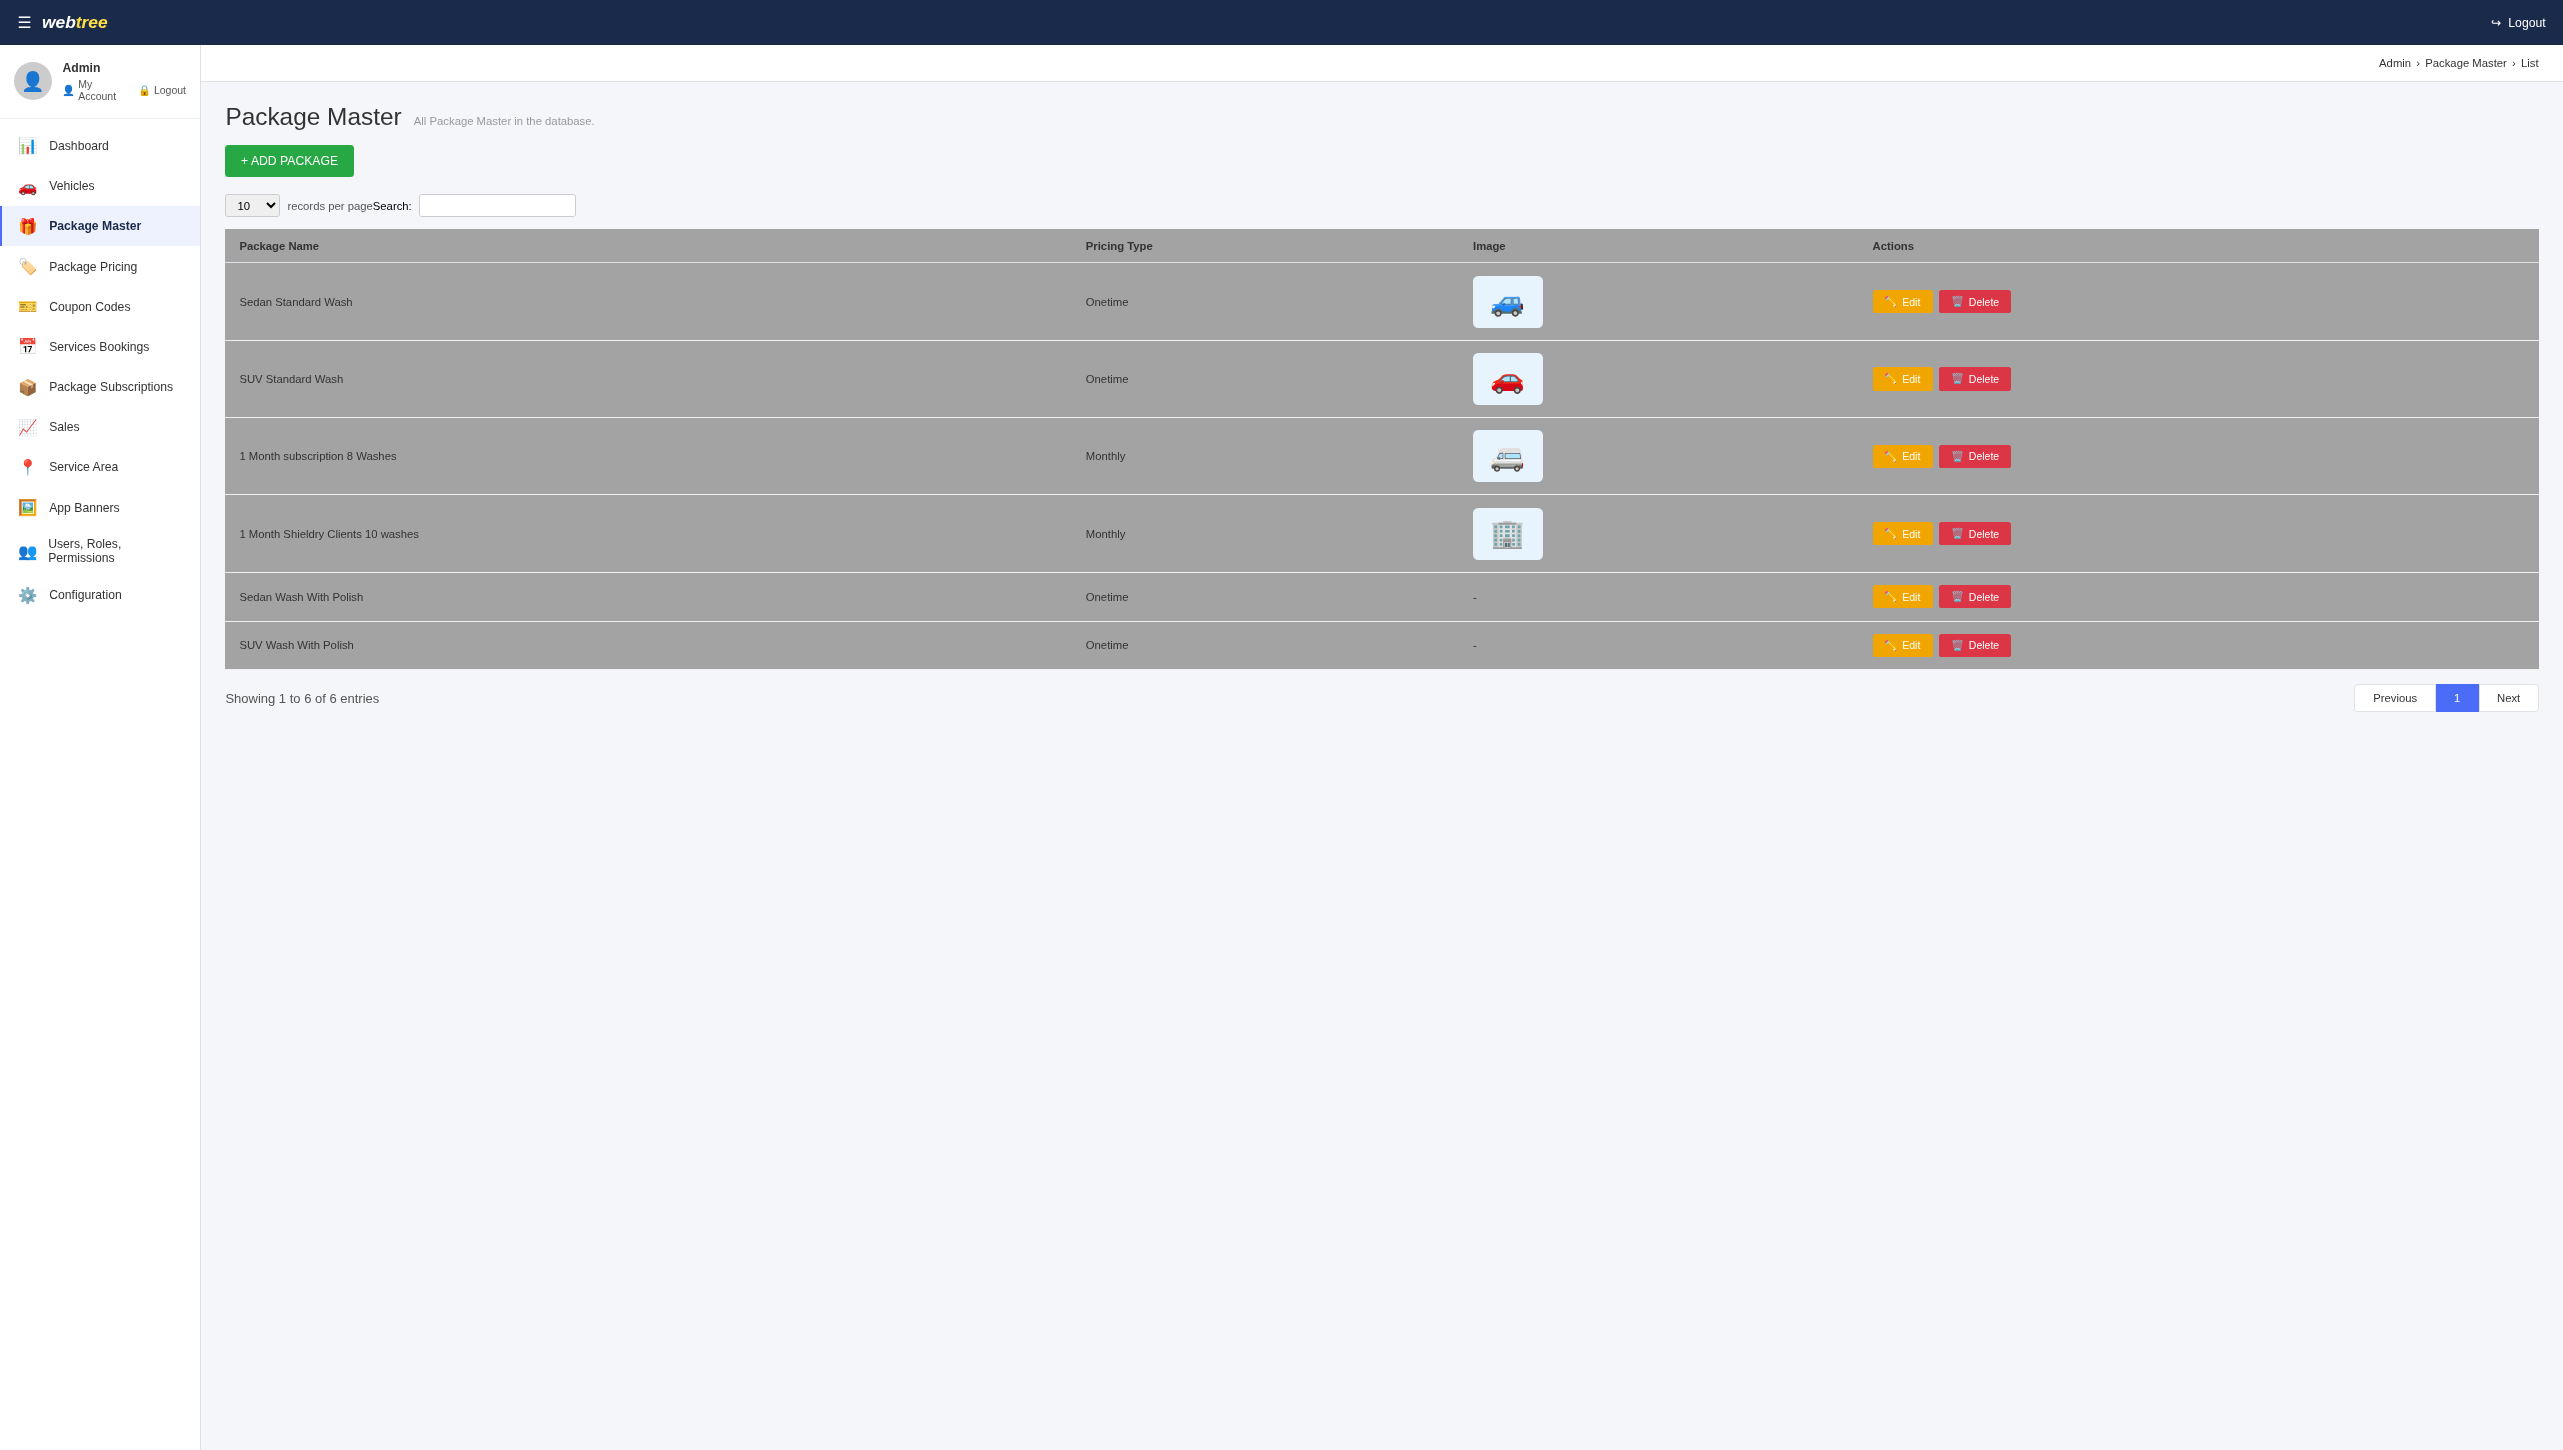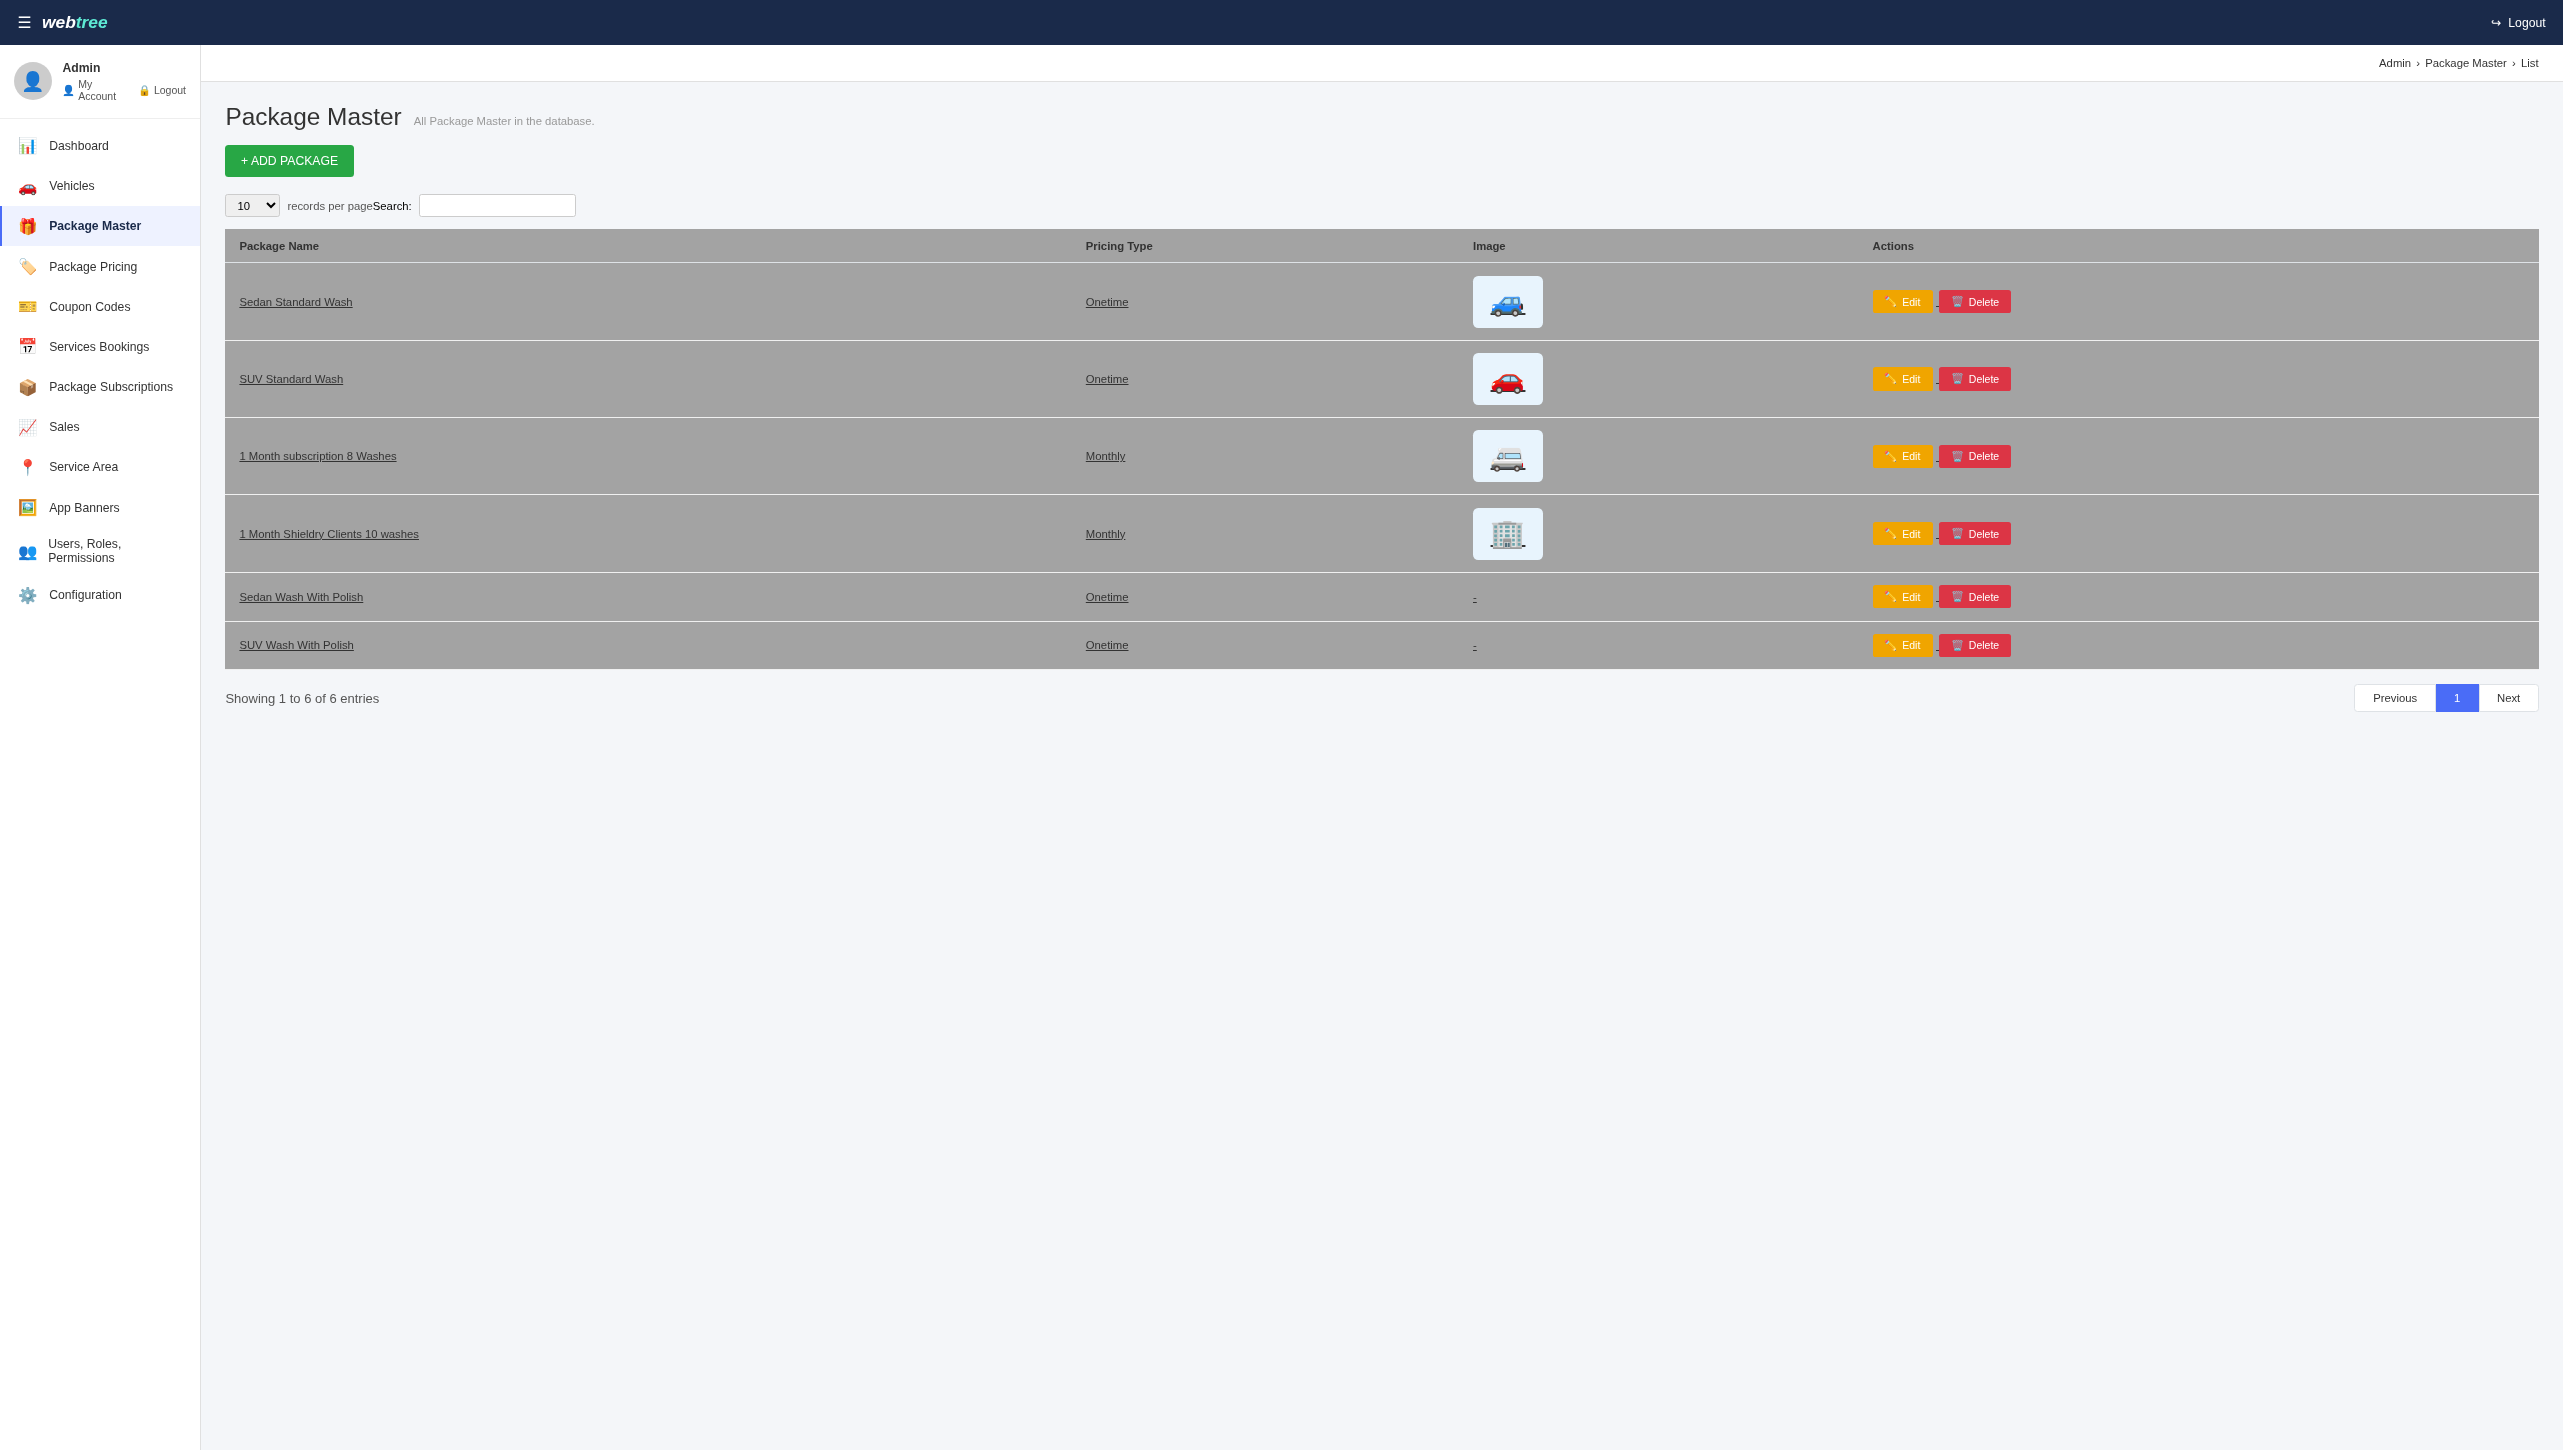--- a/index.html
+++ b/index.html
@@ -150,21 +150,20 @@
       font-weight: bold;
       color: #333;
       border-bottom: 1.7px solid #dee2e6;
     }
     .data-table td {
       padding: 12.2px 14px;
       border-bottom: 0.9px solid #f0f0f0;
       font-size: 11.3px;
       color: #333;
       vertical-align: middle;
-      text-decoration: underline;
     }
 
     .car-image-placeholder {
       width: 70px; height: 52px;
       background: #e8f4fd;
       border-radius: 5.2px;
       display: flex; align-items: center; justify-content: center;
       font-size: 24.4px;
     }
 
@@ -210,21 +209,21 @@
     .pg-btn:first-child { border-radius: 3.5px 0 0 3.5px; padding-left: 18px; }
     .pg-btn:last-child { border-radius: 0 3.5px 3.5px 0; }
     .pg-btn.active { background: #4a6cf7; color: white; border-color: #4a6cf7; }
   </style>
 </head>
 <body>
 
 <nav class="navbar">
   <div class="navbar-left">
     <span class="hamburger">☰</span>
-    <span style="color:white; font-size:17.4px; font-weight:bold; font-style:italic;">web<span style="color:#5eead4;">tree</span></span>
+    <span style="color:white; font-size:17.4px; font-weight:bold; font-style:italic;">web<span style="color:#fde047;">tree</span></span>
   </div>
   <div class="navbar-right">
     <span>↪</span>
     <span>Logout</span>
   </div>
 </nav>
 
 <div class="main-layout">
 
   <aside class="sidebar">

